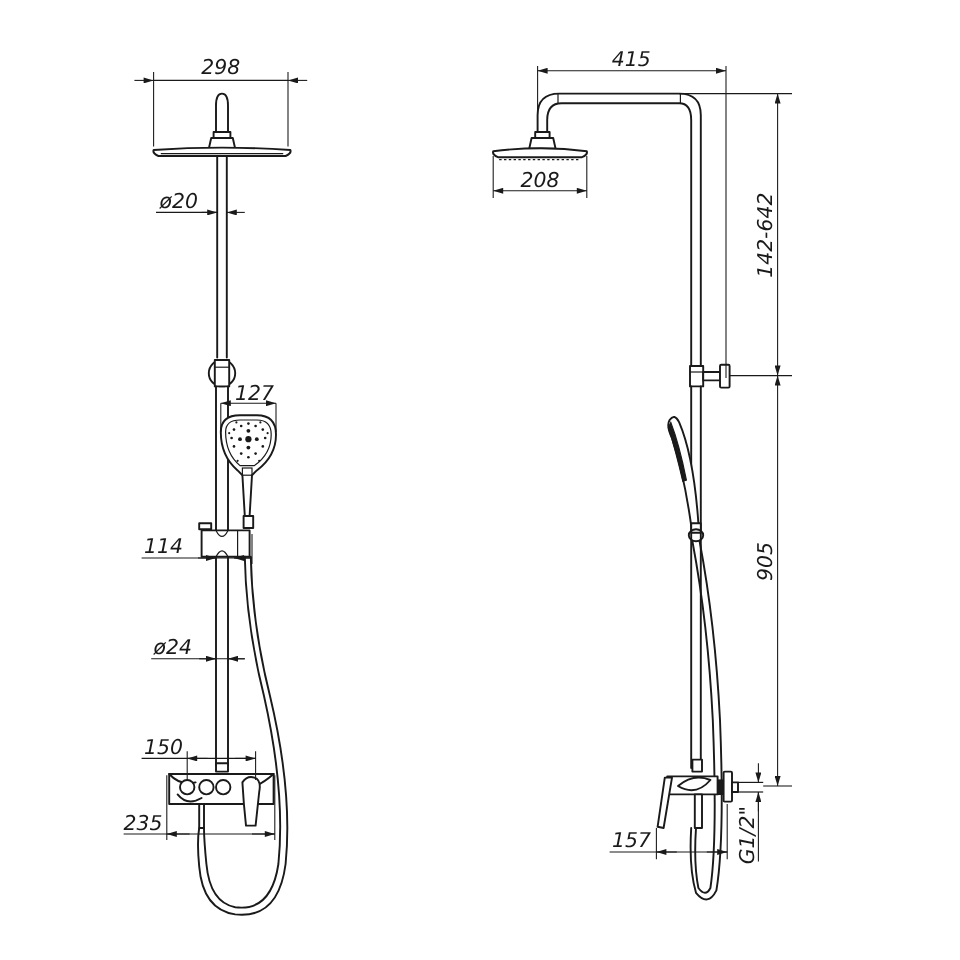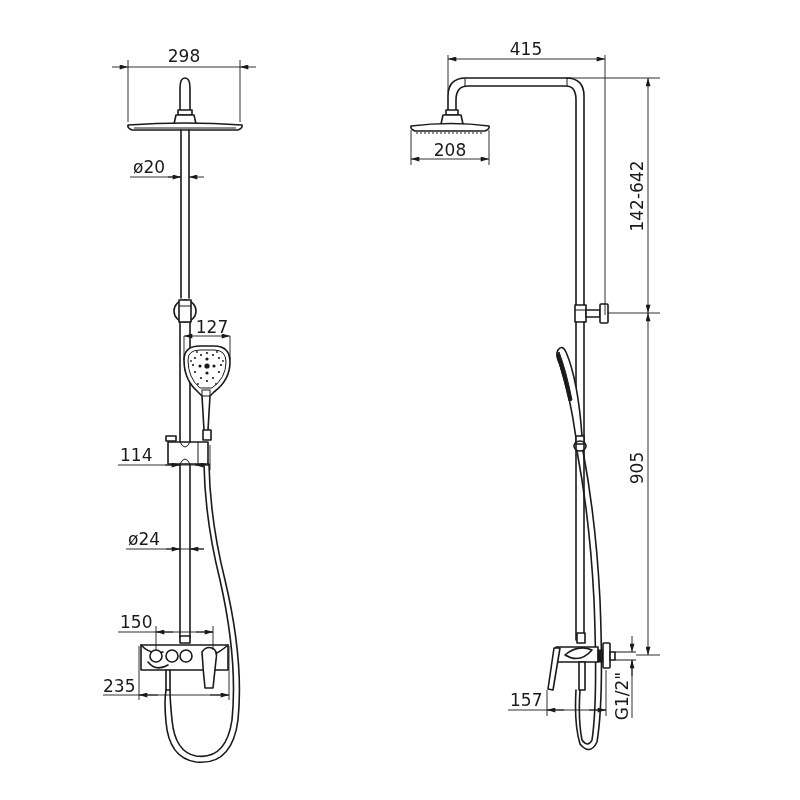--- a/index.html
+++ b/index.html
@@ -1,17 +1,17 @@
 <!DOCTYPE html>
 <html><head>
   <meta charset="utf-8">
   <style>
     html, body { margin: 0; padding: 0; background: #ffffff; }
     body { width: 800px; height: 800px; overflow: hidden; }
-    #canvas { position: absolute; left: 0; top: 0; width: 800px; height: 735px; }
+    #canvas { position: absolute; left: 0; top: 0; width: 800px; height: 735px; font-style: italic; }
     svg { display: block; }
     .ln { stroke: #1a1a1a; stroke-width: 1.6; fill: none; stroke-linecap: round; stroke-linejoin: round; }
     .lnf { stroke: #1a1a1a; stroke-width: 1.6; fill: #ffffff; stroke-linejoin: round; }
     .thin { stroke: #1a1a1a; stroke-width: 1; fill: none; }
     .dim { stroke: #1a1a1a; stroke-width: 0.9; fill: none; }
     .dark { fill: #1a1a1a; stroke: #1a1a1a; stroke-width: 1; }
     .dot { fill: #1a1a1a; }
     .lbl { font-family: "DejaVu Sans", sans-serif; font-size: 17px; fill: #1a1a1a; }
   </style>
 </head>

